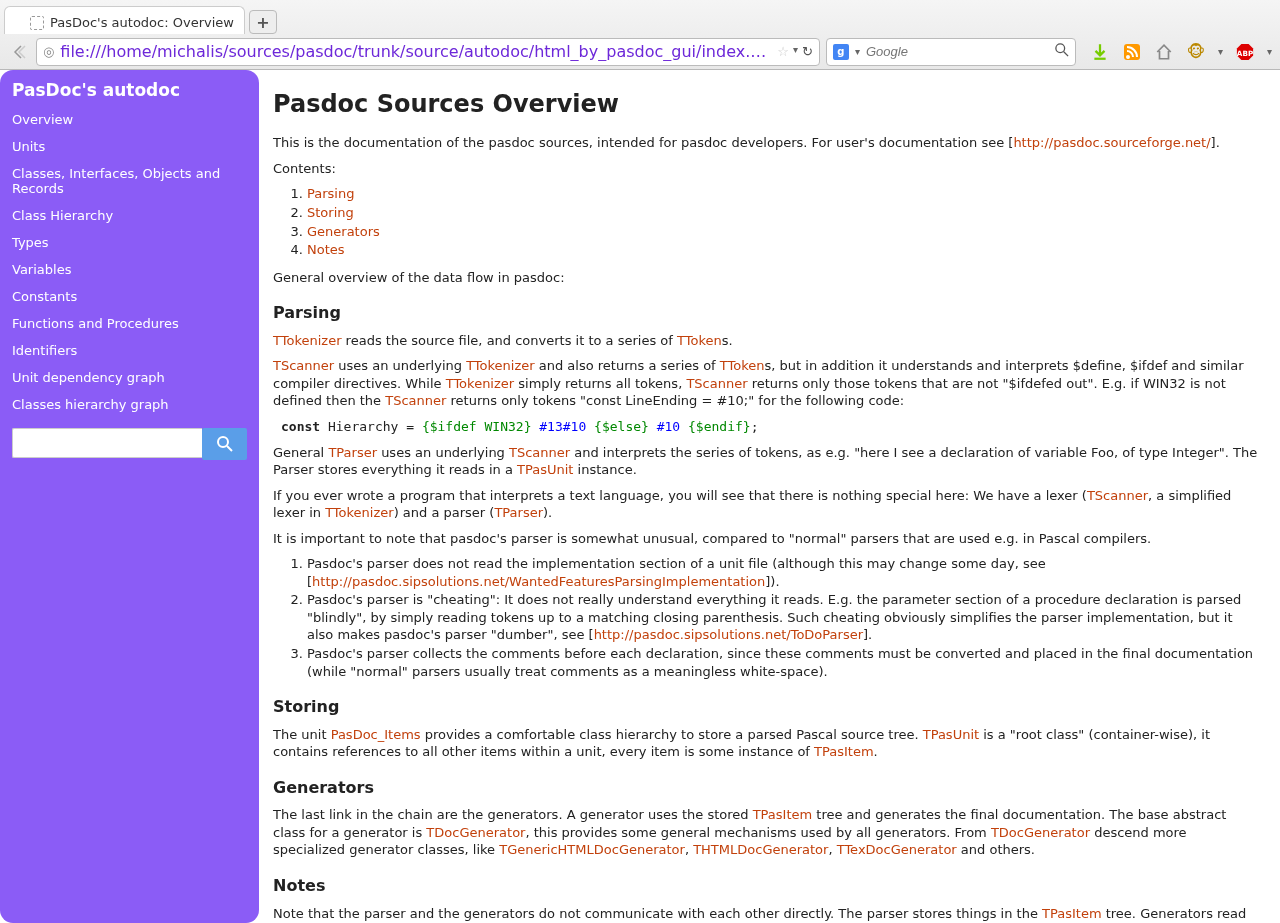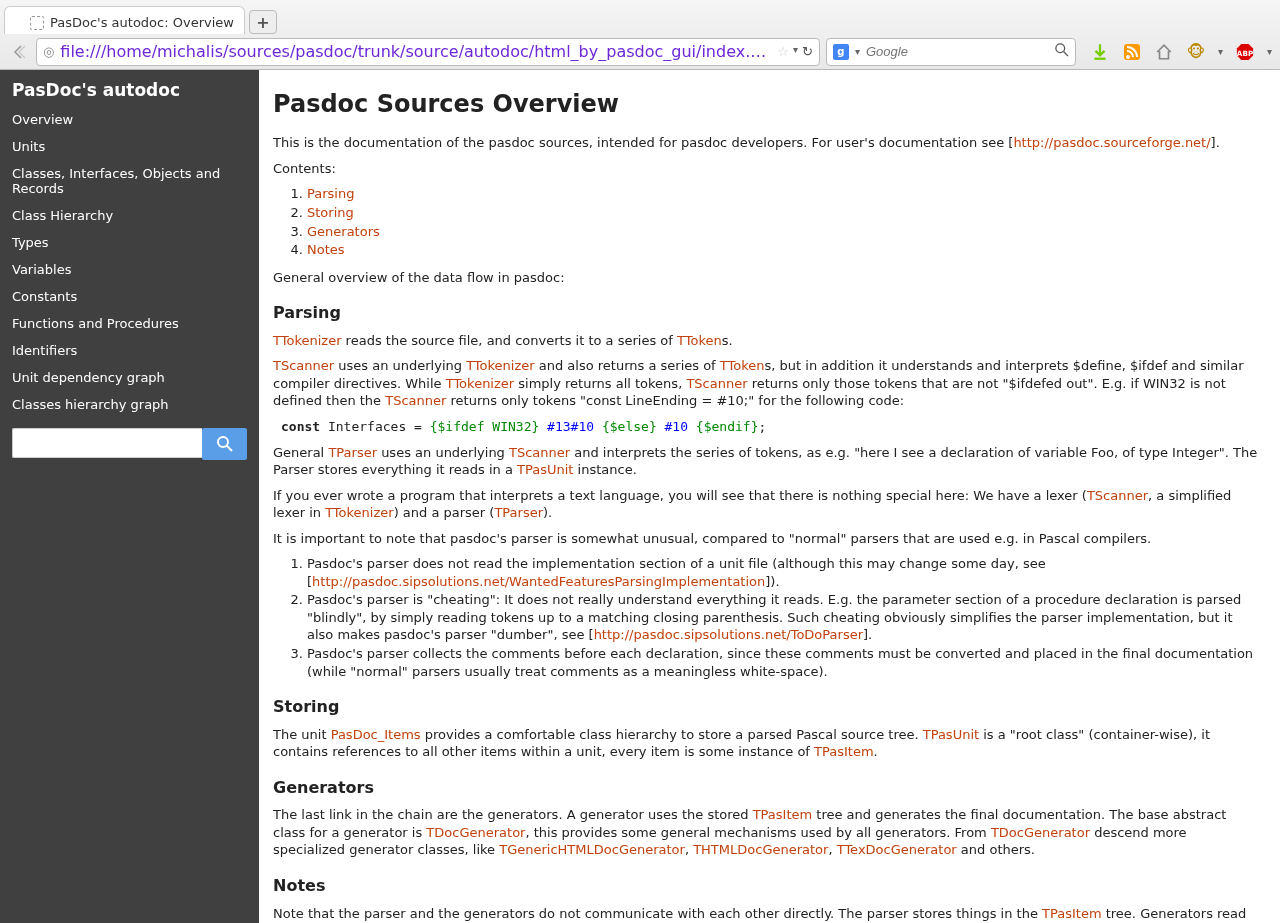--- a/index.html
+++ b/index.html
@@ -17,21 +17,21 @@
 .url-text { flex: 1; color: #6d28d9; font-size: 16px; white-space: nowrap; overflow: hidden; text-overflow: ellipsis; }
 .url-icons { display: flex; gap: 4px; color: #999; }
 .search-bar { width: 250px; display: flex; align-items: center; background: #fff; border: 1px solid #bbb; border-radius: 4px; height: 28px; padding: 0 6px; gap: 6px; }
 .search-bar input { flex: 1; border: none; outline: none; font-size: 13px; color: #999; font-style: italic; background: transparent; }
 .search-engine-icon { width: 16px; height: 16px; background: #4285f4; border-radius: 2px; color: #fff; font-size: 10px; display: flex; align-items: center; justify-content: center; font-weight: bold; font-style: normal; }
 .toolbar-icons { display: flex; gap: 12px; align-items: center; padding-left: 8px; }
 .tbicon { width: 20px; height: 20px; display: flex; align-items: center; justify-content: center; cursor: pointer; font-size: 16px; }
 
 
 .page { display: flex; height: calc(100vh - 70px); }
-.sidebar { width: 259px; background: #404040; color: #fff; overflow-y: auto; }
+.sidebar { width: 259px; background: #8b5cf6; color: #fff; overflow-y: auto; border-radius: 13px; }
 .sidebar h2 { font-size: 17px; font-weight: bold; padding: 10px 12px 6px 12px; }
 .sidebar ul { list-style: none; }
 .sidebar li { padding: 6px 12px; font-size: 13px; color: #fff; cursor: pointer; }
 .sidebar-search { display: flex; padding: 10px 12px; gap: 0; }
 .sb-search-input { flex: 1; height: 30px; border: 1px solid #ccc; border-right: none; background: #fff; border-radius: 2px 0 0 2px; padding: 0 6px; }
 .sb-search-btn { width: 70px; height: 32px; background: #5a9ee8; border: none; border-radius: 2px; display: flex; align-items: center; justify-content: center; cursor: pointer; }
 .sb-search-btn svg { fill: #fff; }
 
 .content { flex: 1; overflow-y: auto; padding: 14px 18px 30px 14px; font-size: 13px; line-height: 1.35; color: #222; }
 .content h1 { font-size: 24px; font-weight: bold; margin: 4px 0 14px 0; }
@@ -163,21 +163,21 @@
     <h2>Parsing</h2>
 
     <p>
       <a>TTokenizer</a><span> reads the source file, and converts it to a series of </span><a>TToken</a><span>s.</span>
     </p>
 
     <p>
       <a>TScanner</a><span> uses an underlying </span><a>TTokenizer</a><span> and also returns a series of </span><a>TToken</a><span>s, but in addition it understands and interprets $define, $ifdef and similar compiler directives. While </span><a>TTokenizer</a><span> simply returns all tokens, </span><a>TScanner</a><span> returns only those tokens that are not "$ifdefed out". E.g. if WIN32 is not defined then the </span><a>TScanner</a><span> returns only tokens "const LineEnding = #10;" for the following code:</span>
     </p>
 
-    <pre><span class="kw">const</span><span> Interfaces = </span><span class="grn">{$ifdef WIN32}</span><span class="blu"> #13#10 </span><span class="grn">{$else}</span><span class="blu"> #10 </span><span class="grn">{$endif}</span><span>;</span></pre>
+    <pre><span class="kw">const</span><span> Hierarchy = </span><span class="grn">{$ifdef WIN32}</span><span class="blu"> #13#10 </span><span class="grn">{$else}</span><span class="blu"> #10 </span><span class="grn">{$endif}</span><span>;</span></pre>
 
     <p>
       <span>General </span><a>TParser</a><span> uses an underlying </span><a>TScanner</a><span> and interprets the series of tokens, as e.g. "here I see a declaration of variable Foo, of type Integer". The Parser stores everything it reads in a </span><a>TPasUnit</a><span> instance.</span>
     </p>
 
     <p>
       <span>If you ever wrote a program that interprets a text language, you will see that there is nothing special here: We have a lexer (</span><a>TScanner</a><span>, a simplified lexer in </span><a>TTokenizer</a><span>) and a parser (</span><a>TParser</a><span>).</span>
     </p>
 
     <p>It is important to note that pasdoc's parser is somewhat unusual, compared to "normal" parsers that are used e.g. in Pascal compilers.</p>

